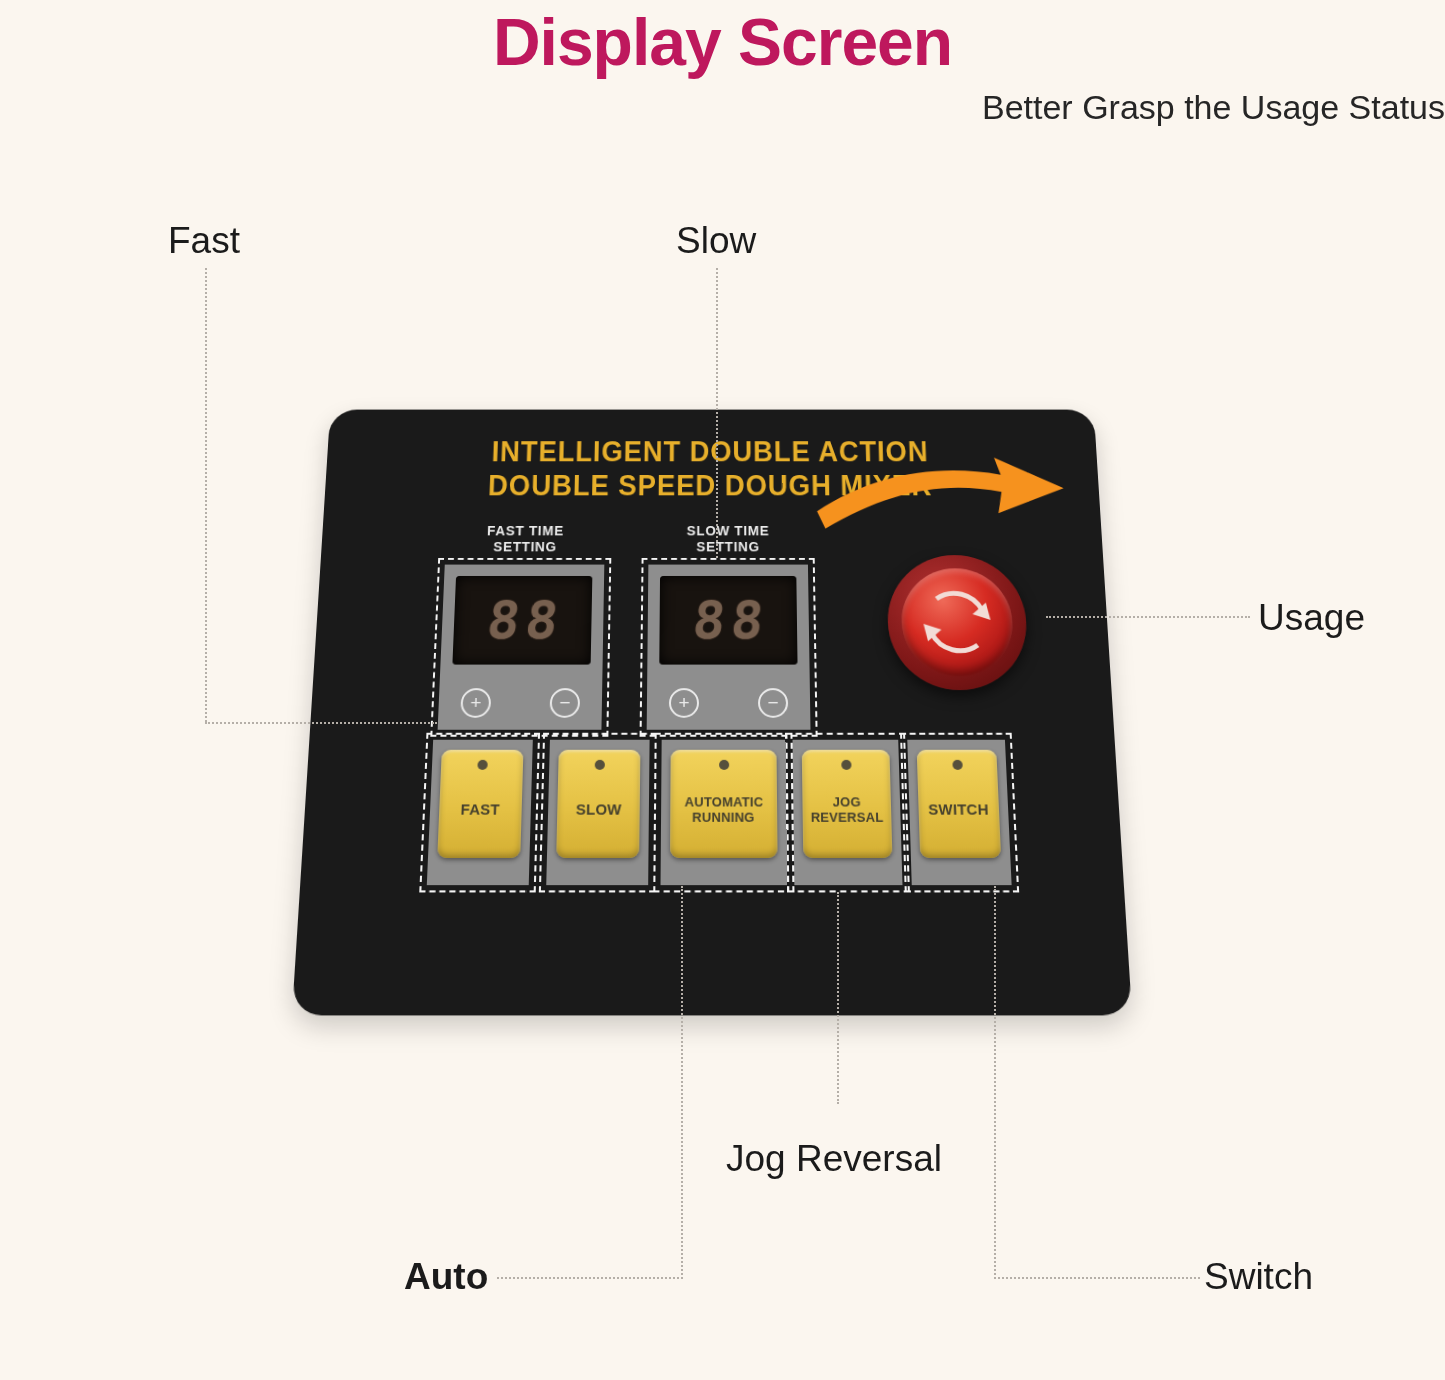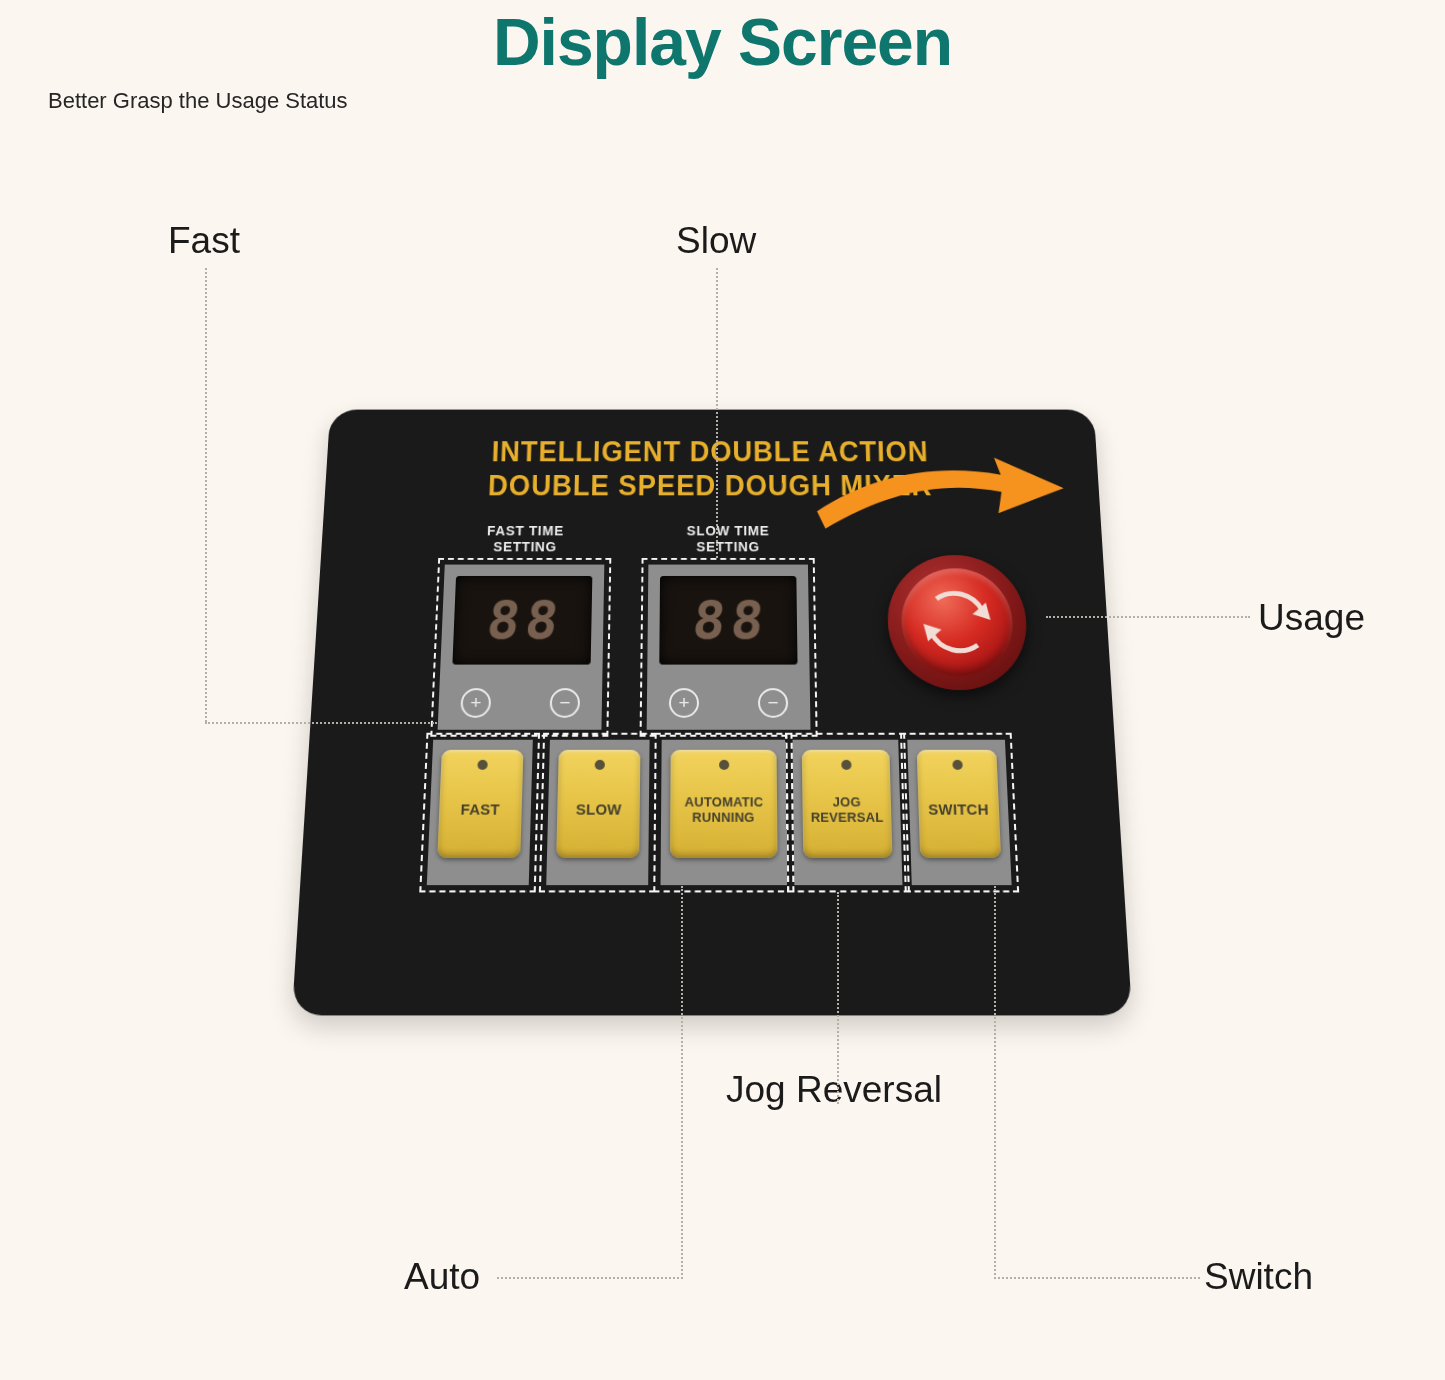--- a/index.html
+++ b/index.html
@@ -4,33 +4,33 @@
 <style>
   html,body { margin:0; padding:0; background:#FBF6EF; }
   .stage {
     position:relative; width:1445px; height:1380px; overflow:hidden;
     font-family:"Liberation Sans", sans-serif; background:#FBF6EF;
   }
 
   
   .page-title {
     margin:0; padding-top:4px; text-align:center;
-    font-size:66px; font-weight:bold; color:#0f766e; letter-spacing:-1px;
+    font-size:66px; font-weight:bold; color:#be185d; letter-spacing:-1px;
   }
   .page-subtitle {
-    margin-top:8px; text-align:left; font-size:22px; color:#262626;margin-left:48px;
+    margin-top:8px; text-align:right; font-size:34px; color:#262626;margin-left:48px;
   }
 
   
   .callout { position:absolute; font-size:37px; color:#1b1b1b; white-space:nowrap; }
   .co-fast   { left:168px;  top:220px; }
   .co-slow   { left:676px;  top:220px; }
   .co-speed  { left:1258px; top:597px; }
-  .co-jog    { left:726px;  top:1069px; }
-  .co-auto   { left:404px;  top:1256px; }
+  .co-jog    { left:726px;  top:1138px; }
+  .co-auto   { left:404px;  top:1256px;font-weight:bold; }
   .co-switch { left:1204px; top:1256px; }
 
   
   .lead { position:absolute; z-index:5; }
   .lead.v { border-left:2px dotted #b5afa8; width:0; }
   .lead.h { border-top:2px dotted #b5afa8; height:0; }
   .ld-fast-v   { left:205px;  top:268px;  height:454px; }
   .ld-fast-h   { left:205px;  top:722px;  width:232px;  }
   .ld-slow-v   { left:716px;  top:268px;  height:290px; }
   .ld-speed-h  { left:1046px; top:616px;  width:204px;  }

